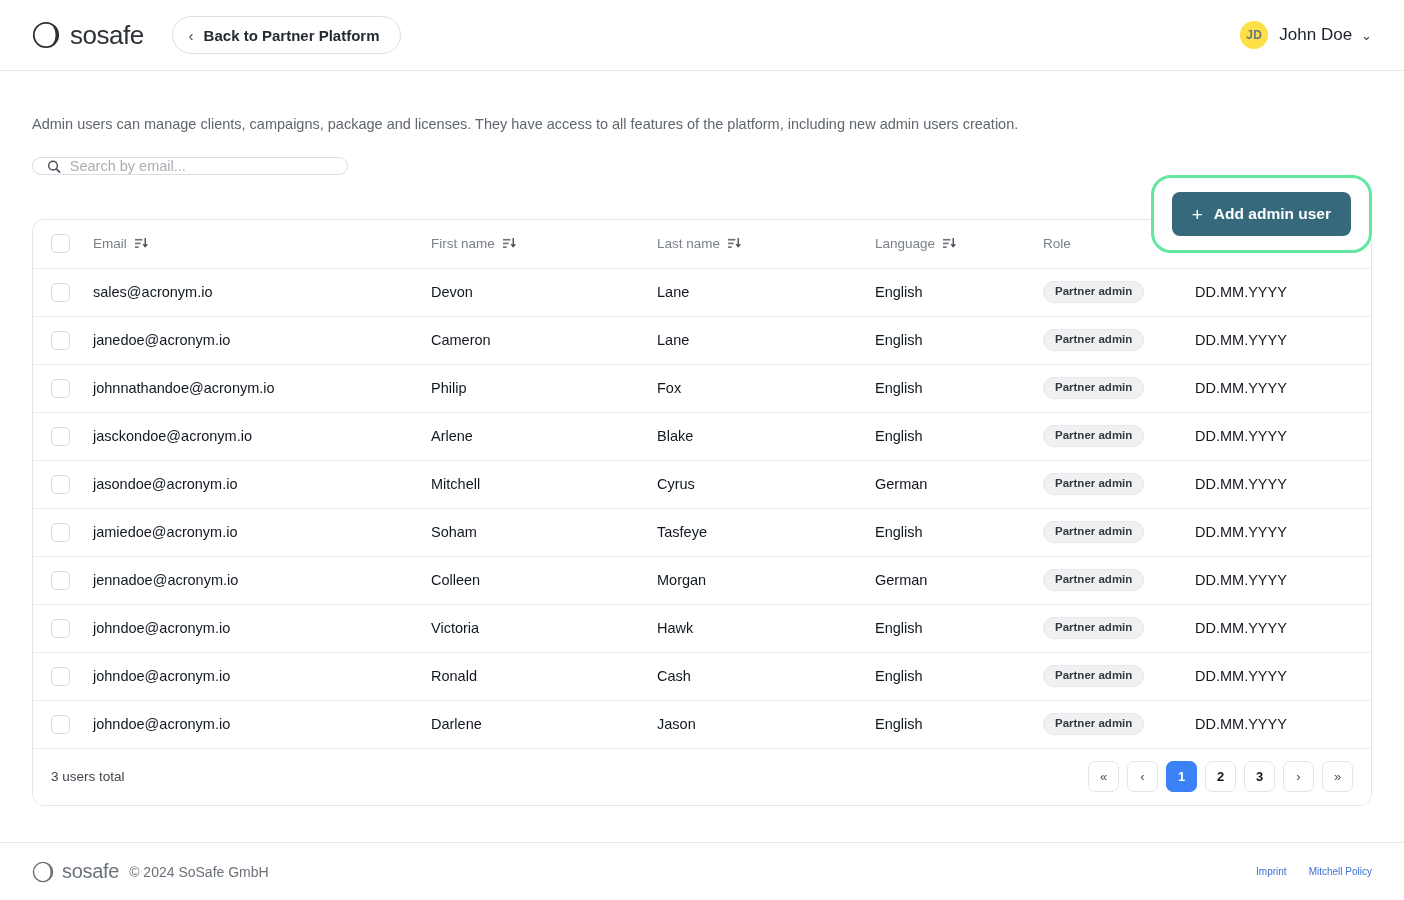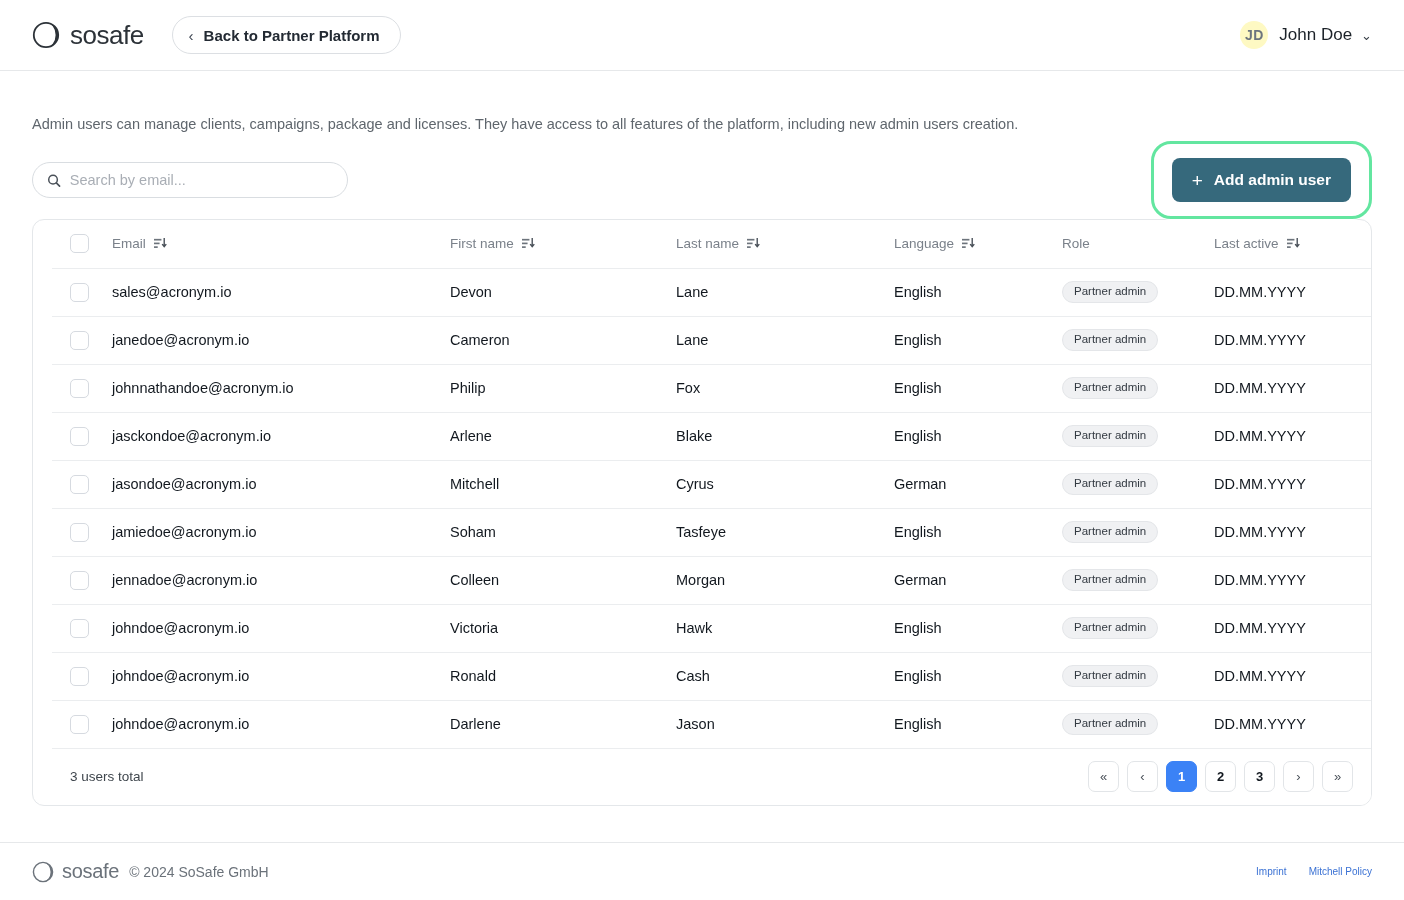--- a/index.html
+++ b/index.html
@@ -55,23 +55,23 @@
   .user-area {
     margin-left: auto;
     display: flex;
     align-items: center;
     gap: 11px;
     cursor: pointer;
   }
   .avatar {
     width: 28px; height: 28px;
     border-radius: 50%;
-    background: #fef9c3;
+    background: #fde047;
     color: #6d757e;
-    font-size: 14px;
+    font-size: 12px;
     font-weight: 700;
     display: flex; align-items: center; justify-content: center;
     letter-spacing: .3px;
   }
   .user-name { font-size: 17px; color: #1c2229; }
   .caret { font-size: 13px; color: #3a4149; margin-left: -2px; }
 
   
   .page { padding: 30px 32px 0 32px; }
   .page-title {
@@ -84,23 +84,24 @@
     margin-top: 13px;
     font-size: 14.5px;
     color: #5f666d;
     line-height: 1.45;
   }
 
   
   .toolbar {
     margin-top: 22px;
     display: flex;
-    align-items: center;
+    align-items: flex-start;
     position: relative;
     height: 46px;
+    flex-direction: column;
   }
   .search-box {
     width: 316px;
     height: 36px;
     border: 1px solid #d9dde1;
     border-radius: 18px;
     display: flex;
     align-items: center;
     gap: 9px;
     padding: 0 14px;
@@ -142,21 +143,20 @@
   .add-btn .plus { font-size: 19px; line-height: 1; font-weight: 400; }
   .add-btn .lbl { font-size: 15.5px; font-weight: 700; white-space: nowrap; }
 
   
   .card {
     margin-top: 16px;
     border: 1px solid #e4e7ea;
     border-radius: 12px;
     overflow: hidden;
     background: #fff;
-    padding-left: 19px;
   }
   table { width: 100%; border-collapse: collapse; table-layout: fixed; }
   thead th {
     text-align: left;
     font-size: 13.5px;
     font-weight: 400;
     color: #7a818a;
     height: 48px;
     padding: 0;
     border-bottom: 1px solid #ebedef;
@@ -189,21 +189,21 @@
     border-radius: 5px;
     background: #fff;
     cursor: pointer;
   }
   .badge {
     display: inline-block;
     background: #f0f1f3;
     border: 1px solid #e4e6e9;
     color: #333a42;
     font-size: 11.5px;
-    font-weight: 400;
+    font-weight: 700;
     border-radius: 11px;
     padding: 4px 11px 5px;
     line-height: 1;
     white-space: nowrap;
   }
 
   
   .card-foot {
     height: 56px;
     display: flex;

